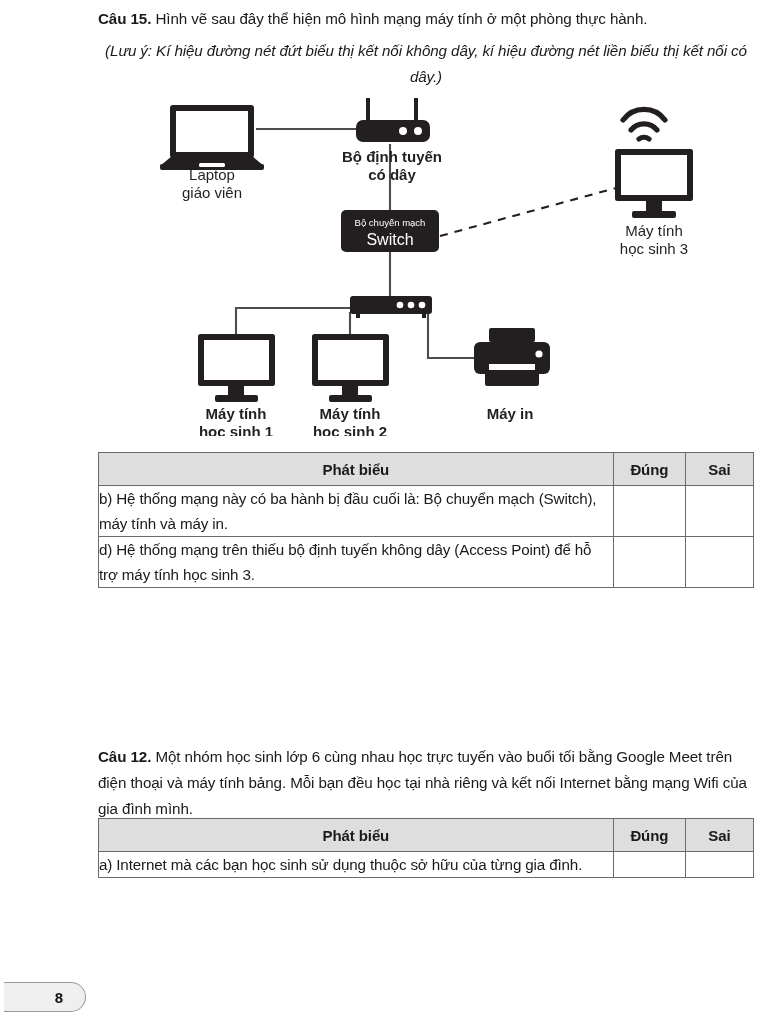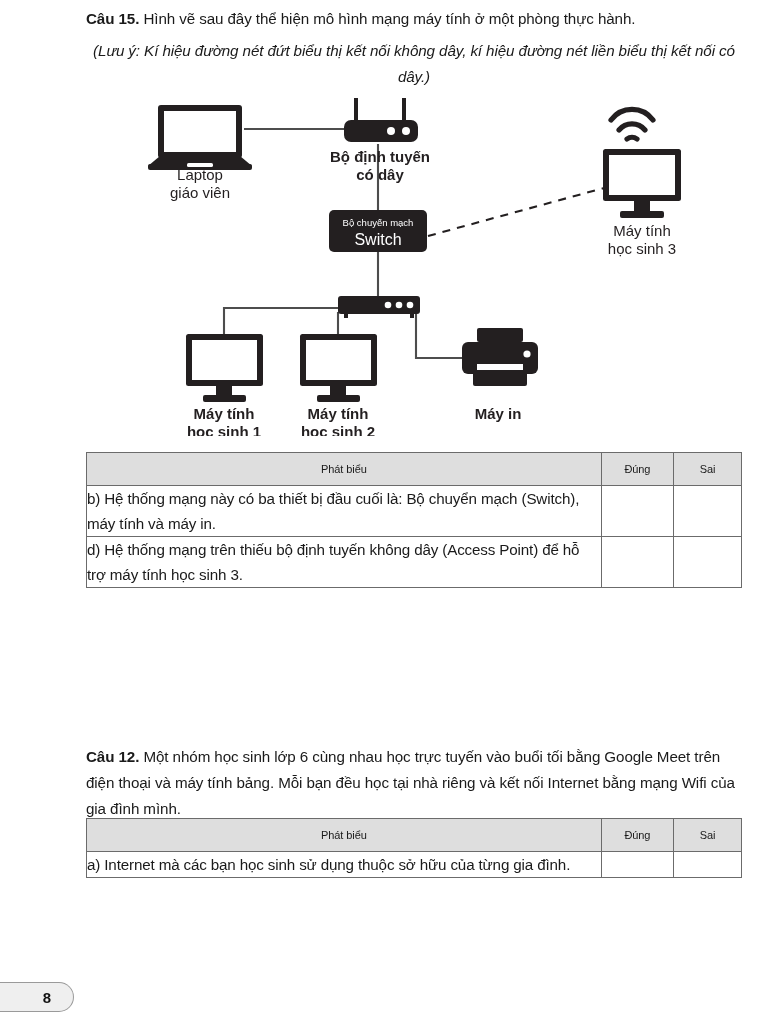--- a/index.html
+++ b/index.html
@@ -12,21 +12,21 @@
     width: 768px;
     height: 1018px;
     position: relative;
     font-family: "Liberation Sans", "DejaVu Sans", sans-serif;
     color: #1a1a1a;
     overflow: hidden;
   }
 
   .page {
     position: absolute;
-    left: 0; top: 0;
+    left: 12px; top: 0;
     width: 704px;
     height: 1018px;
   }
 
   
   .qblock {
     position: absolute;
     left: 86px;
     width: 656px;
   }
@@ -65,22 +65,22 @@
 
   .stmt-table th,
   .stmt-table td {
     border: 1.3px solid #6b6b6b;
     padding: 0;
     vertical-align: top;
   }
   .stmt-table thead th {
     background: #dedede;
     text-align: center;
-    font-size: 11px;
-    font-weight: normal;
+    font-size: 15px;
+    font-weight: bold;
     height: 32px;
     vertical-align: middle;
     letter-spacing: -0.1px;
   }
   .col-stmt { width: 514px; }
   .col-dung { width: 72px; }
   .col-sai  { width: 68px; }
 
   .stmt-cell {
     font-size: 15.2px;
@@ -237,21 +237,21 @@
     </colgroup>
     <thead>
       <tr>
         <th>Phát biểu</th>
         <th>Đúng</th>
         <th>Sai</th>
       </tr>
     </thead>
     <tbody>
       <tr>
-        <td class="stmt-cell">b) Hệ thống mạng này có ba thiết bị đầu cuối là: Bộ chuyển mạch (Switch), máy tính và máy in.</td>
+        <td class="stmt-cell">b) Hệ thống mạng này có ba hành bị đầu cuối là: Bộ chuyển mạch (Switch), máy tính và máy in.</td>
         <td class="mark-cell"></td>
         <td class="mark-cell"></td>
       </tr>
       <tr>
         <td class="stmt-cell">d) Hệ thống mạng trên thiếu bộ định tuyến không dây (Access Point) để hỗ trợ máy tính học sinh 3.</td>
         <td class="mark-cell"></td>
         <td class="mark-cell"></td>
       </tr>
     </tbody>
   </table>

